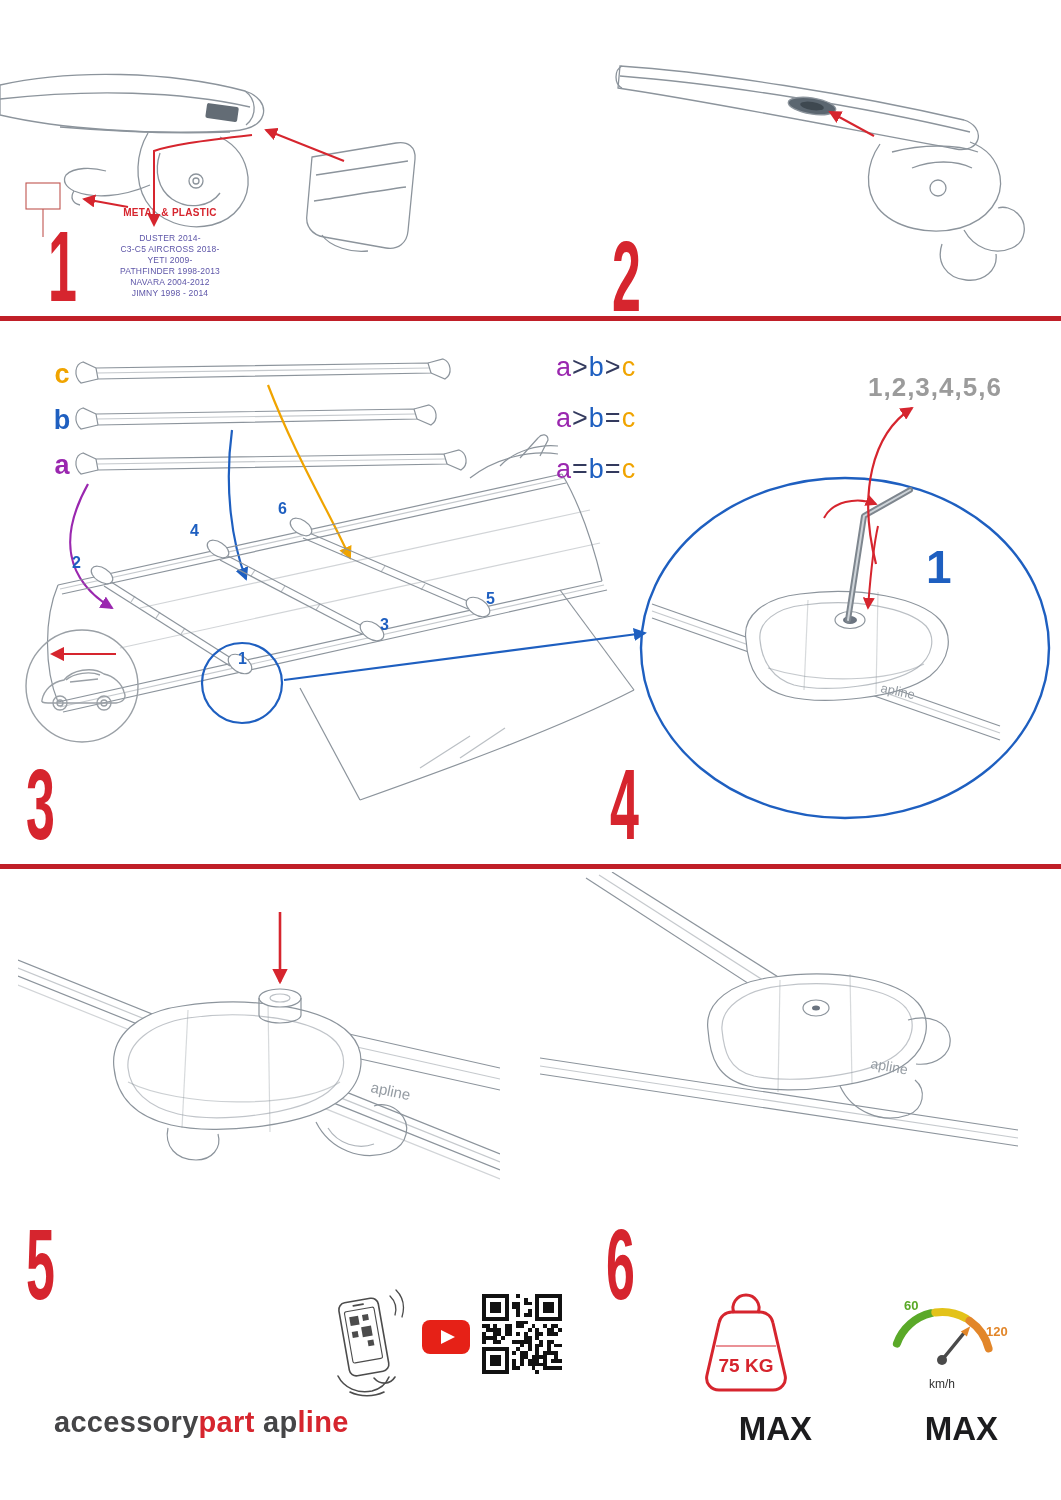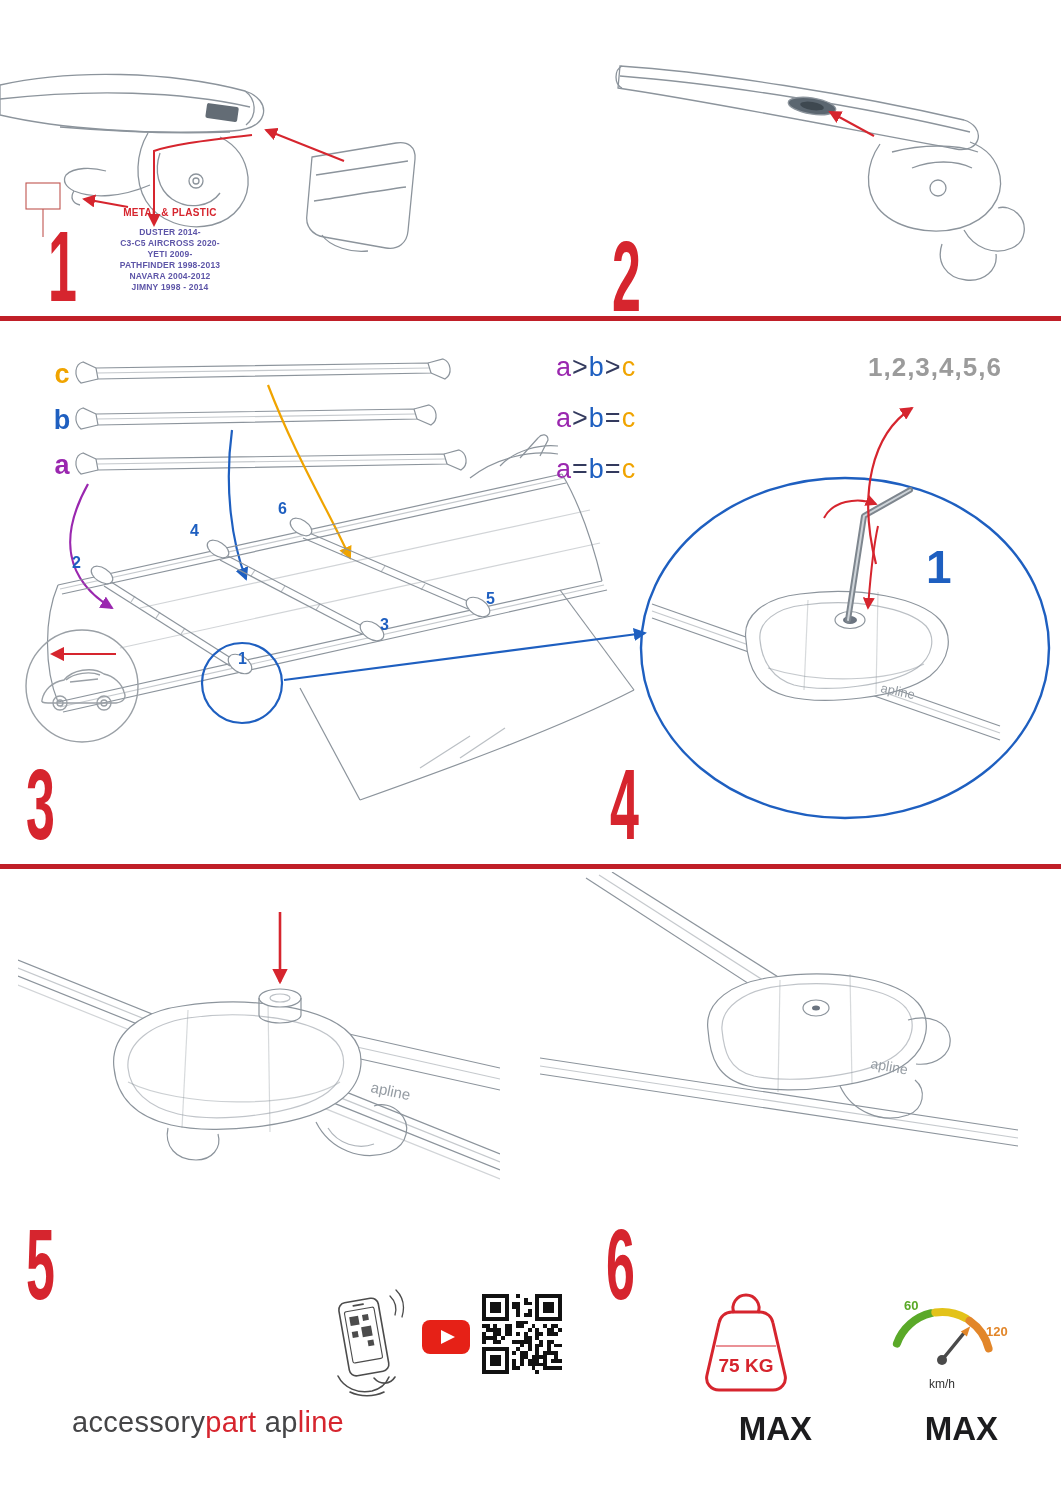--- a/index.html
+++ b/index.html
@@ -4,28 +4,28 @@
 <style>
   *{box-sizing:border-box}
   body{margin:0;background:#fff;font-family:"Liberation Sans",sans-serif;color:#222}
   .sheet{position:relative;width:1061px;height:1500px;background:#fff;overflow:hidden}
   .abs{position:absolute}
   svg{display:block}
   .stepnum{position:absolute;color:#d6252e;font-weight:700;font-size:100px;line-height:1;
            transform:scaleX(.52);transform-origin:left top}
   .divider{position:absolute;left:0;width:1061px;height:5px;background:#c01f28}
   .s1text{position:absolute;left:95px;top:206px;width:150px;text-align:center;line-height:1.3}
-  .s1text .mat{color:#d6252e;font-weight:700;font-size:10px;letter-spacing:.3px;margin-bottom:8px}
-  .s1text .model{color:#5d55a8;font-weight:700;font-size:8.5px;letter-spacing:.2px}
+  .s1text .mat{color:#d6252e;font-weight:700;font-size:10px;letter-spacing:.3px;margin-bottom:14px}
+  .s1text .model{color:#5d55a8;font-weight:400;font-size:8.5px;letter-spacing:.2px}
   .legend{position:absolute;left:556px;top:352px}
   .legend-row{font-size:27px;font-weight:400;letter-spacing:1px;margin-bottom:20px}
   .lg-a{color:#9a27af}.lg-b{color:#1e5fc0}.lg-c{color:#f0a400}.lg-op{color:#333a5e}
-  .seq{position:absolute;left:868px;top:352px;color:#9b9b9b;font-weight:700;font-size:26px;letter-spacing:1px}
+  .seq{position:absolute;left:868px;top:372px;color:#9b9b9b;font-weight:700;font-size:26px;letter-spacing:1px}
   .fly{position:absolute;left:112px;top:1316px;color:#2b2b6e;font-size:54px;font-weight:400;letter-spacing:4px}
-  .brandline{position:absolute;left:72px;top:1406px;font-size:29px;font-weight:400;letter-spacing:.3px}
+  .brandline{position:absolute;left:54px;top:1406px;font-size:29px;font-weight:700;letter-spacing:.3px}
   .bd{color:#454547}.br{color:#d6252e}
   .maxlabel{position:absolute;width:110px;text-align:right;color:#1c1c1e;font-weight:700;font-size:33px}
   .qrbox{position:absolute;left:482px;top:1294px;width:80px;height:80px;background:#fff}
 </style>
 </head>
 <body>
 
 <div class="sheet">
 
   <svg class="abs" style="left:0;top:35px" width="520" height="275" viewBox="0 0 520 275">
@@ -58,21 +58,21 @@
     </g>
     <g stroke="#c0544f" stroke-width="1.1" fill="none">
       <rect x="26" y="148" width="34" height="26"></rect>
       <path d="M43,174 L43,202"></path>
     </g>
   </svg>
 
   <div class="s1text">
     <div class="mat">METAL &amp; PLASTIC</div>
     <div class="model">DUSTER 2014-</div>
-    <div class="model">C3-C5 AIRCROSS 2020-</div>
+    <div class="model">C3-C5 AIRCROSS 2018-</div>
     <div class="model">YETI 2009-</div>
     <div class="model">PATHFINDER 1998-2013</div>
     <div class="model">NAVARA 2004-2012</div>
     <div class="model">JIMNY 1998 - 2014</div>
   </div>
 
   <div class="stepnum" style="left:48px;top:216px">1</div>
 
   <svg class="abs" style="left:612px;top:48px" width="445" height="255" viewBox="0 0 445 255">
     <defs>

